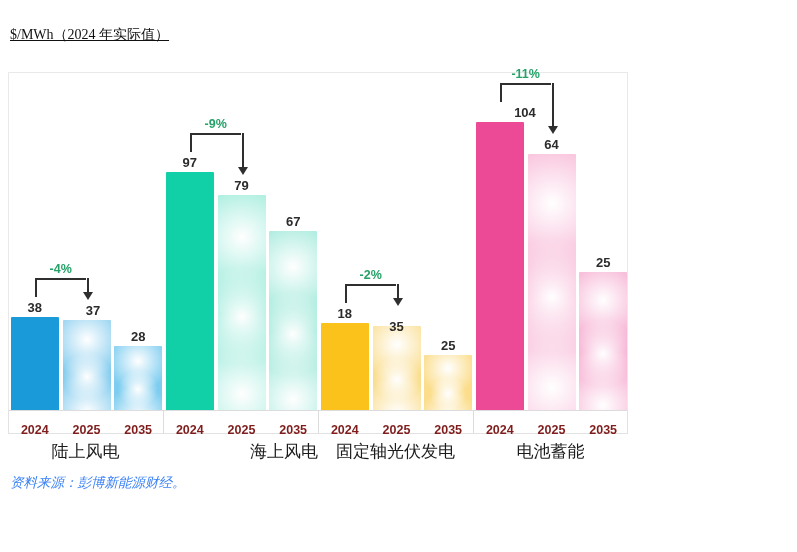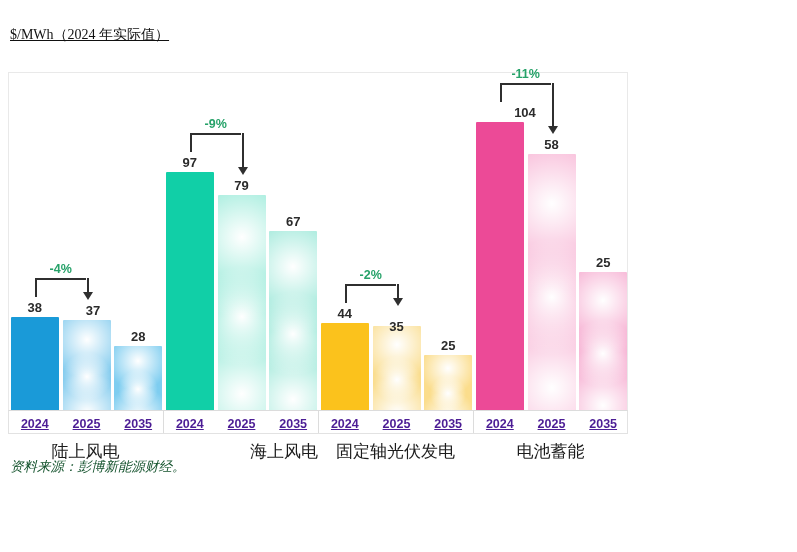--- a/index.html
+++ b/index.html
@@ -36,24 +36,24 @@
     position:absolute;left:0;top:0;width:100%;height:100%;
   }
 
   
   .axis-row{
     position:absolute;left:8px;top:410px;width:620px;height:24px;
     border:1px solid #e2e2e2;border-top:1px solid #dcdcdc;
     box-sizing:border-box;background:#fff;
   }
   .axis-cell{
-    position:absolute;top:2px;height:22px;line-height:22px;
+    position:absolute;top:8px;height:22px;line-height:22px;
     text-align:center;
     font-family:"Liberation Sans","DejaVu Sans",sans-serif;
-    font-size:12.5px;font-weight:bold;color:#4c1d95;text-decoration:underline;
+    font-size:12.5px;font-weight:bold;color:#7f1d1d;
   }
   .group-sep{
     position:absolute;top:411px;width:1px;height:22px;background:#dcdcdc;
   }
 
   
   .group-name{
     position:absolute;top:440px;height:24px;line-height:24px;
     text-align:center;
     font-family:"Liberation Serif","DejaVu Serif",serif;
@@ -88,23 +88,23 @@
   }
   .delta-label{
     position:absolute;
     font-family:"Liberation Sans","DejaVu Sans",sans-serif;
     font-size:12.5px;font-weight:bold;color:#26a269;
     text-align:center;white-space:nowrap;
   }
 
   
   .source{
-    position:absolute;left:10px;top:458px;
-    font-family:"Liberation Serif","DejaVu Serif",serif;
-    font-style:italic;font-size:13.5px;color:#14532d;white-space:nowrap;
+    position:absolute;left:10px;top:474px;
+    font-family:"Liberation Serif","DejaVu Serif",serif;
+    font-style:italic;font-size:13.5px;color:#3b82f6;white-space:nowrap;
   }
   .note{
     position:absolute;left:10px;top:496px;width:780px;
     font-family:"Liberation Serif","DejaVu Serif",serif;
     font-style:italic;font-size:13.5px;line-height:1.52;color:#111;
     text-align:justify;
   }
 </style>
 </head>
 <body>
@@ -135,36 +135,36 @@
         <div class="bar soft" style="left: 260.167px; width: 48px; height: 198px; background: radial-gradient(circle at 50% 18%, rgb(255, 255, 255) 0%, rgba(255, 255, 255, 0) 42%), radial-gradient(circle at 50% 52%, rgb(255, 255, 255) 0%, rgba(255, 255, 255, 0) 40%), radial-gradient(circle at 50% 85%, rgb(255, 255, 255) 0%, rgba(255, 255, 255, 0) 42%), rgb(126, 225, 205);"></div>
         <div class="bar-val" style="left: 260.167px; width: 48px; top: 141px;">67</div>
         <div class="bracket" style="left: 0px; top: 0px; width: 620px; height: 358px;">
           <div class="hline" style="left: 180.833px; top: 60px; width: 51.6667px;"></div>
           <div class="vleft" style="left: 180.833px; top: 60px; height: 19px;"></div>
           <div class="vright" style="left: 232.5px; top: 60px; height: 35px;"></div>
           <div class="arrow" style="left: 228.5px; top: 94px;"></div>
         </div>
         <div class="delta-label" style="left: 150.833px; width: 111.667px; top: 44px;">-9%</div>
         <div class="bar solid" style="left: 311.833px; width: 48px; height: 106px; background: rgb(251, 194, 28);"></div>
-        <div class="bar-val" style="left: 311.833px; width: 48px; top: 233px;">44</div>
+        <div class="bar-val" style="left: 311.833px; width: 48px; top: 233px;">18</div>
         <div class="bar soft" style="left: 363.5px; width: 48px; height: 103px; background: radial-gradient(circle at 50% 18%, rgb(255, 255, 255) 0%, rgba(255, 255, 255, 0) 42%), radial-gradient(circle at 50% 52%, rgb(255, 255, 255) 0%, rgba(255, 255, 255, 0) 40%), radial-gradient(circle at 50% 85%, rgb(255, 255, 255) 0%, rgba(255, 255, 255, 0) 42%), rgb(250, 221, 142);"></div>
         <div class="bar-val" style="left: 363.5px; width: 48px; top: 246px;">35</div>
         <div class="bar soft" style="left: 415.167px; width: 48px; height: 74px; background: radial-gradient(circle at 50% 18%, rgb(255, 255, 255) 0%, rgba(255, 255, 255, 0) 42%), radial-gradient(circle at 50% 52%, rgb(255, 255, 255) 0%, rgba(255, 255, 255, 0) 40%), radial-gradient(circle at 50% 85%, rgb(255, 255, 255) 0%, rgba(255, 255, 255, 0) 42%), rgb(251, 221, 140);"></div>
         <div class="bar-val" style="left: 415.167px; width: 48px; top: 265px;">25</div>
         <div class="bracket" style="left: 0px; top: 0px; width: 620px; height: 358px;">
           <div class="hline" style="left: 335.833px; top: 211px; width: 51.6667px;"></div>
           <div class="vleft" style="left: 335.833px; top: 211px; height: 19px;"></div>
           <div class="vright" style="left: 387.5px; top: 211px; height: 15px;"></div>
           <div class="arrow" style="left: 383.5px; top: 225px;"></div>
         </div>
         <div class="delta-label" style="left: 305.833px; width: 111.667px; top: 195px;">-2%</div>
         <div class="bar solid" style="left: 466.833px; width: 48px; height: 307px; background: rgb(236, 74, 151);"></div>
         <div class="bar-val" style="left: 492px; width: 48px; top: 32px;">104</div>
         <div class="bar soft" style="left: 518.5px; width: 48px; height: 275px; background: radial-gradient(circle at 50% 18%, rgb(255, 255, 255) 0%, rgba(255, 255, 255, 0) 42%), radial-gradient(circle at 50% 52%, rgb(255, 255, 255) 0%, rgba(255, 255, 255, 0) 40%), radial-gradient(circle at 50% 85%, rgb(255, 255, 255) 0%, rgba(255, 255, 255, 0) 42%), rgb(245, 155, 198);"></div>
-        <div class="bar-val" style="left: 518.5px; width: 48px; top: 64px;">58</div>
+        <div class="bar-val" style="left: 518.5px; width: 48px; top: 64px;">64</div>
         <div class="bar soft" style="left: 570.167px; width: 48px; height: 157px; background: radial-gradient(circle at 50% 18%, rgb(255, 255, 255) 0%, rgba(255, 255, 255, 0) 42%), radial-gradient(circle at 50% 52%, rgb(255, 255, 255) 0%, rgba(255, 255, 255, 0) 40%), radial-gradient(circle at 50% 85%, rgb(255, 255, 255) 0%, rgba(255, 255, 255, 0) 42%), rgb(244, 154, 198);"></div>
         <div class="bar-val" style="left: 570.167px; width: 48px; top: 182px;">25</div>
         <div class="bracket" style="left: 0px; top: 0px; width: 620px; height: 358px;">
           <div class="hline" style="left: 490.833px; top: 10px; width: 51.6667px;"></div>
           <div class="vleft" style="left: 490.833px; top: 10px; height: 19px;"></div>
           <div class="vright" style="left: 542.5px; top: 10px; height: 44px;"></div>
           <div class="arrow" style="left: 538.5px; top: 53px;"></div>
         </div>
         <div class="delta-label" style="left: 460.833px; width: 111.667px; top: -6px;">-11%</div>
       </div>

